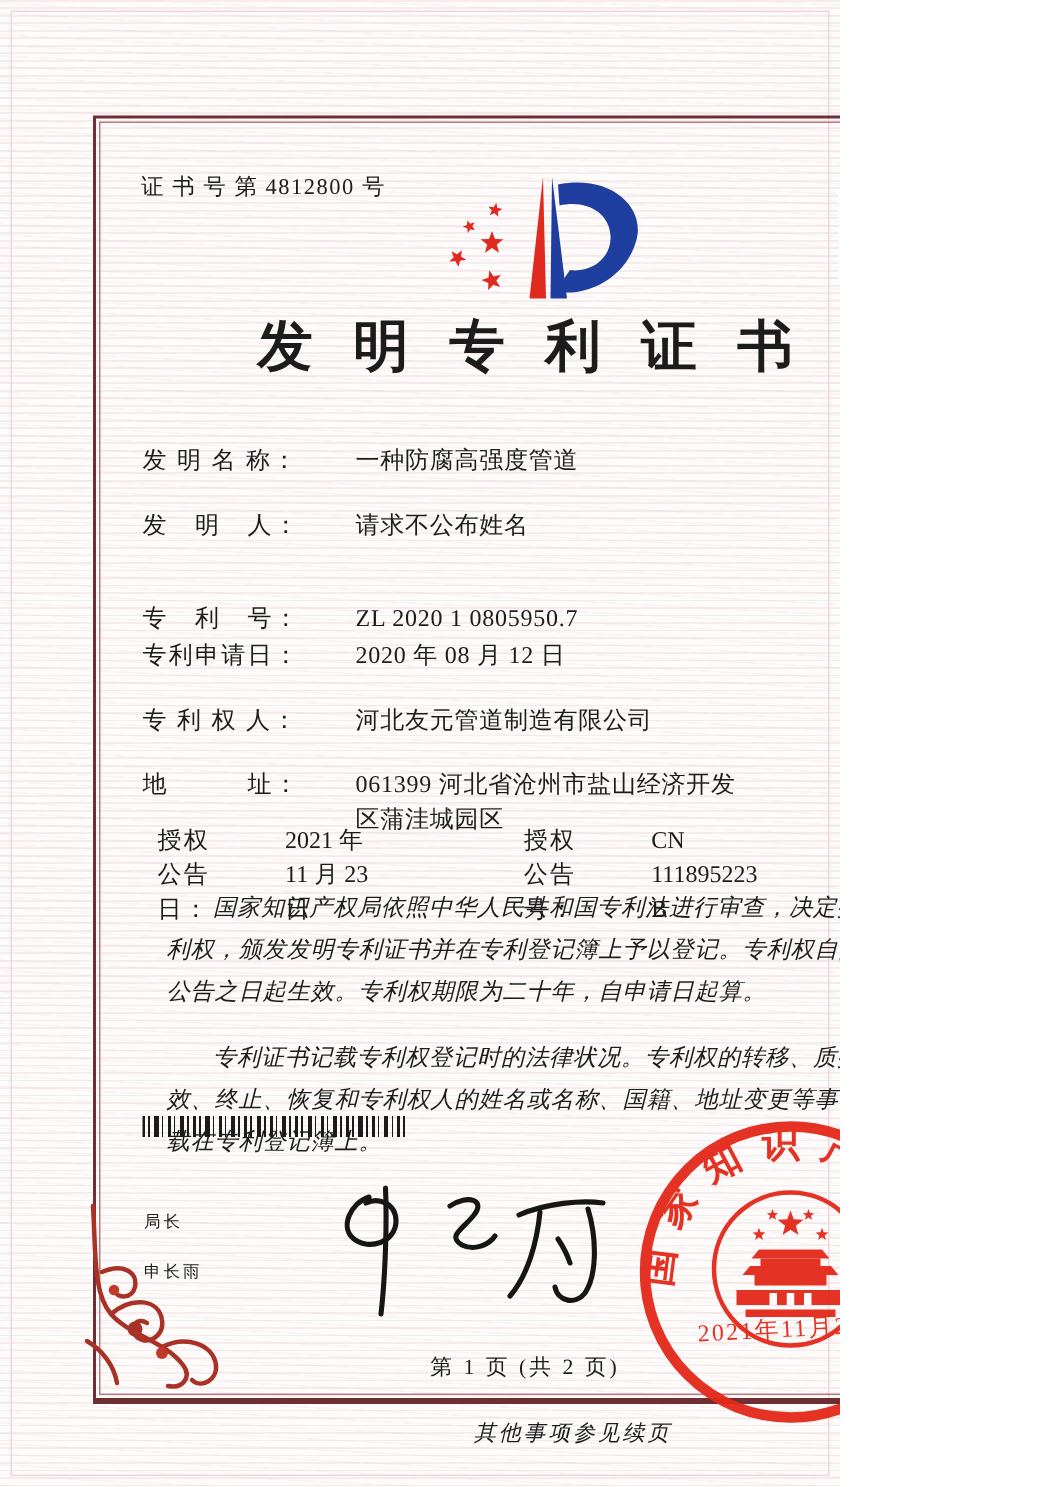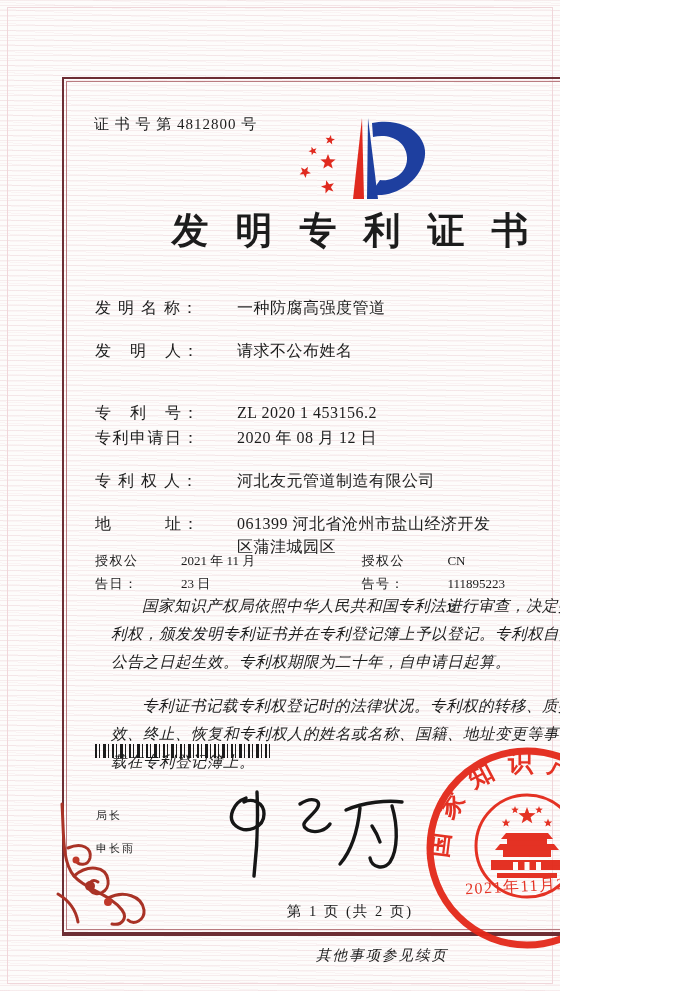--- a/index.html
+++ b/index.html
@@ -17,21 +17,21 @@
     border:2px solid #6d2e34;border-bottom-width:4px;}
   .frame-inner{position:absolute;left:2px;top:2px;right:2px;bottom:2px;border:1px solid #b97b80;}
   .cert-no{position:absolute;left:94px;top:115px;font-size:15px;letter-spacing:1px;}
   .logo{position:absolute;left:290px;top:110px;width:150px;height:96px;}
   .qr{position:absolute;left:559px;top:126px;width:62px;height:62px;}
   .title{position:absolute;left:0;top:206px;width:700px;text-align:center;
     font-size:37px;font-weight:600;letter-spacing:27px;text-indent:27px;}
   .field-row{position:absolute;left:95px;right:62px;display:flex;font-size:16px;line-height:23px;}
   .flabel{width:142px;flex:0 0 142px;letter-spacing:1.5px;}
   .fvalue{flex:1;letter-spacing:0.5px;}
-  .grant-row{position:absolute;left:95px;right:55px;top:549px;display:flex;font-size:13px;line-height:23px;gap:34px;}
+  .grant-row{position:absolute;left:105px;right:55px;top:549px;display:flex;font-size:16px;line-height:23px;gap:34px;}
   .grant-row .glabel{letter-spacing:1.5px;}
   .grant-row .gval1{margin-left:8px;width:170px;}
   .grant-row .gspacer{width:52px;}
   .grant-row .gval2{margin-left:8px;}
   .body-text{position:absolute;left:95px;top:576px;width:527px;font-size:15.5px;line-height:28px;
     font-style:italic;}
   .body-text p{margin:16px;text-indent:2em;letter-spacing:0.5px;}
   .barcode{position:absolute;left:95px;top:744px;width:176px;height:14px;
     background:repeating-linear-gradient(90deg,
       #1b1b1b 0 2px, transparent 2px 4px,
@@ -280,21 +280,21 @@
   <div class="field-row" style="top:296px">
     <span class="flabel">发 明 名 称：</span>
     <span class="fvalue">一种防腐高强度管道</span>
   </div>
   <div class="field-row" style="top:339px">
     <span class="flabel">发　明　人：</span>
     <span class="fvalue">请求不公布姓名</span>
   </div>
   <div class="field-row" style="top:401px">
     <span class="flabel">专　利　号：</span>
-    <span class="fvalue">ZL 2020 1 453156.2</span>
+    <span class="fvalue">ZL 2020 1 0805950.7</span>
   </div>
   <div class="field-row" style="top:426px">
     <span class="flabel">专利申请日：</span>
     <span class="fvalue">2020 年 08 月 12 日</span>
   </div>
   <div class="field-row" style="top:469px">
     <span class="flabel">专 利 权 人：</span>
     <span class="fvalue">河北友元管道制造有限公司</span>
   </div>
   <div class="field-row" style="top:512px">

